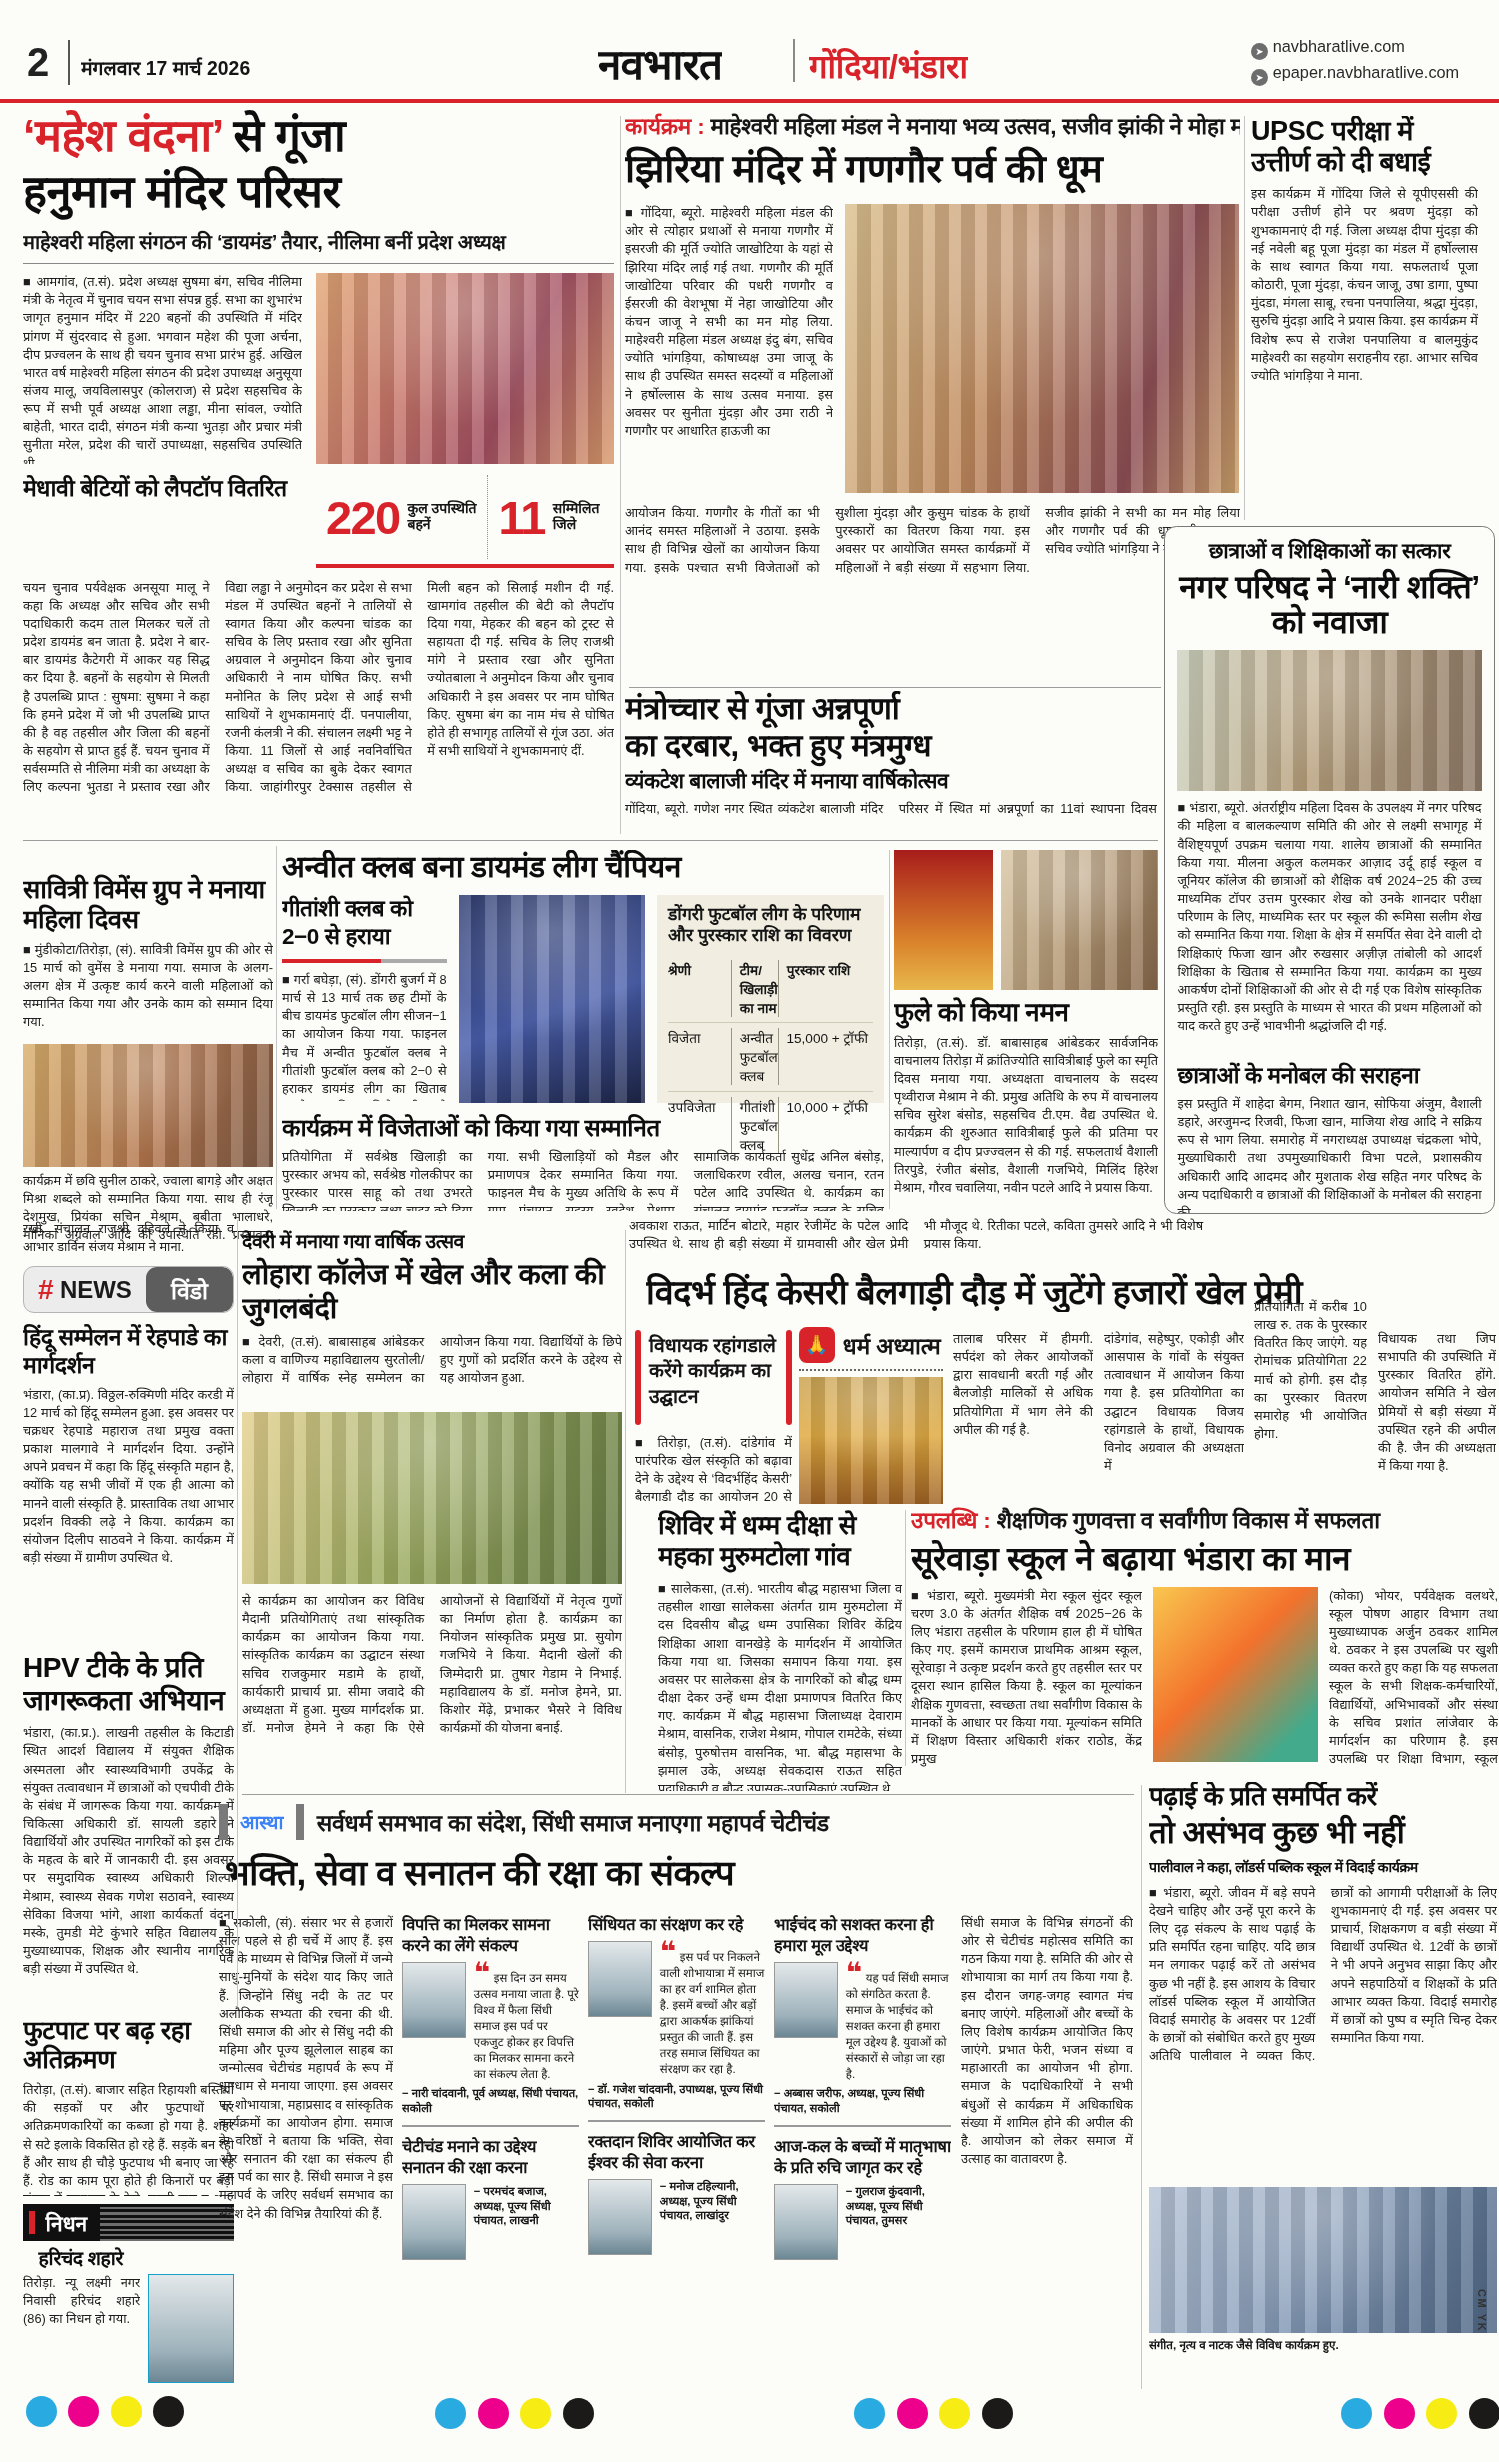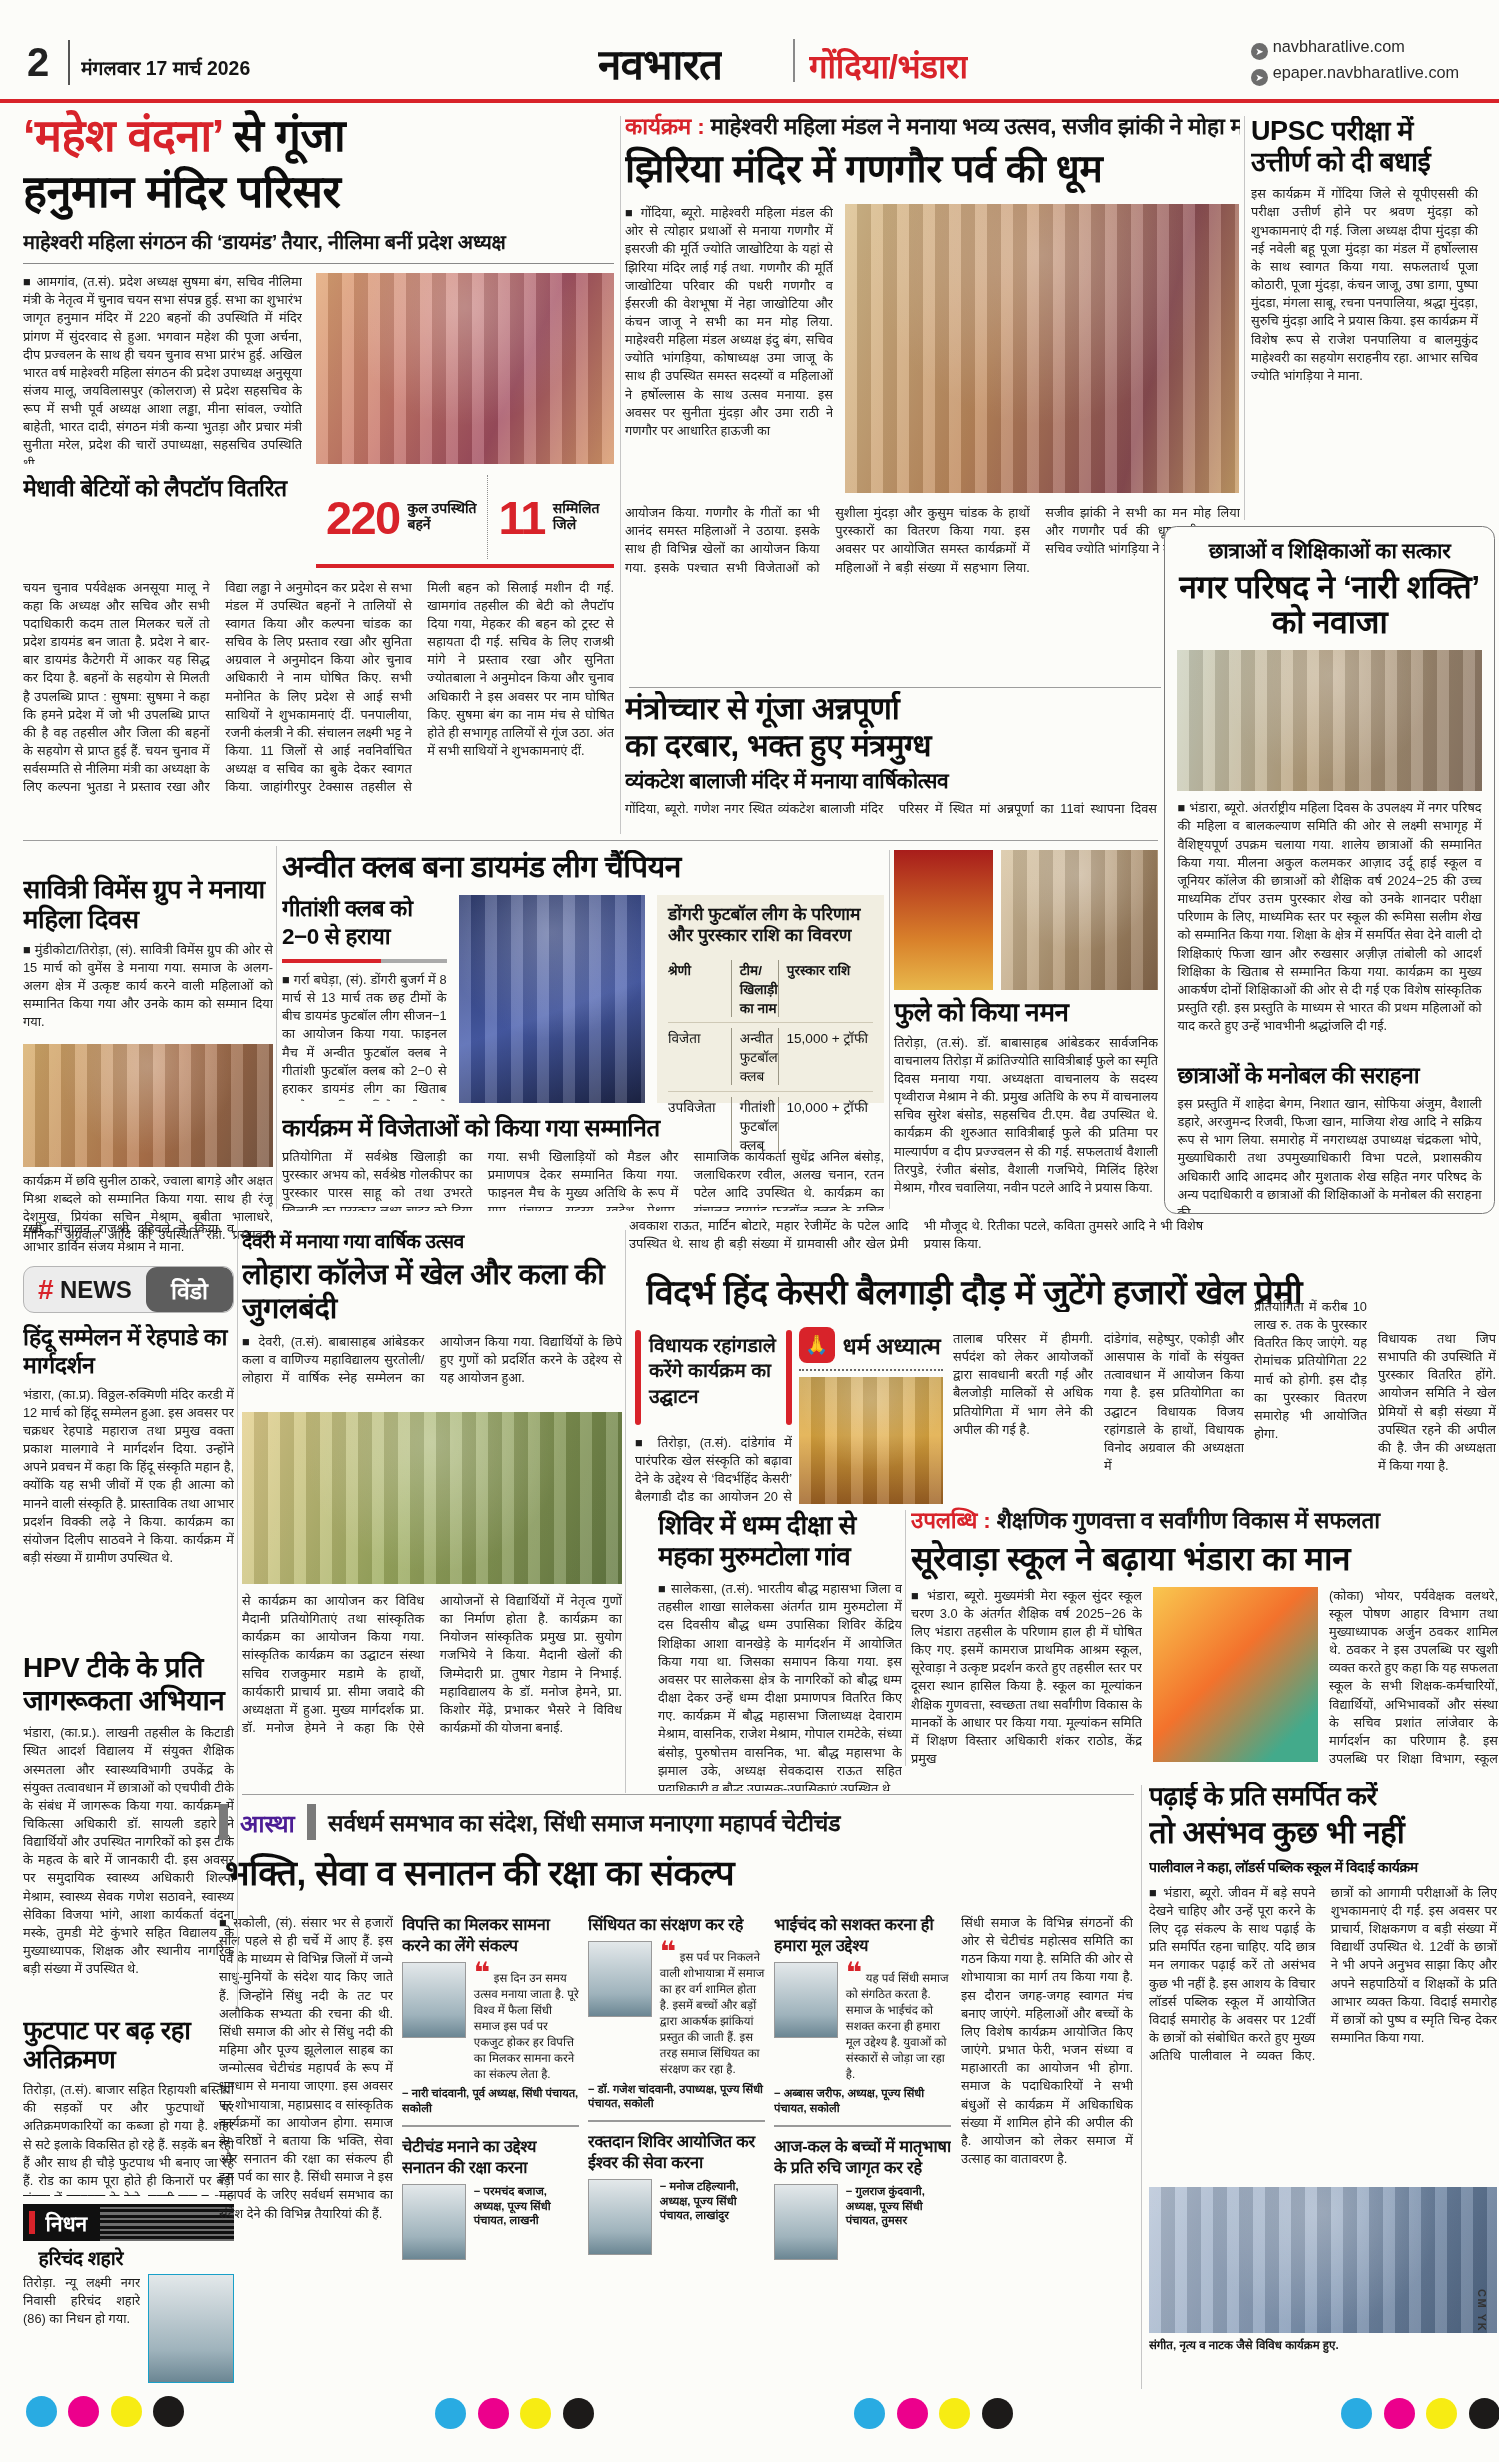--- a/index.html
+++ b/index.html
@@ -52,21 +52,21 @@
   .nbl .hash{color:#d8232a;font-size:28px;font-weight:900}
   .nbr{width:87px;background:#5d5d5d;color:#fff;display:flex;align-items:center;justify-content:center;
        font-weight:800;font-size:23px;border-radius:11px}
   .nidhanbar{display:flex;align-items:center;height:37px;background:#101010;color:#fff}
   .nidhanbar .notch{width:5.4px;height:23px;background:#d8232a;margin:0 11px 0 6.2px}
   .nidhanbar .t{font-weight:800;font-size:21px}
   .nidhanbar .stripes{flex:1;height:100%;margin-left:12.4px;
      background:repeating-linear-gradient(180deg,#101010 0 3.1px,#6e6e6e 3.1px 5.4px)}
   .aastha{display:flex;align-items:center;gap:12.4px}
   .gbar{width:8.5px;height:36px;background:#7a7a7a}
-  .aastha .lab{color:#4c1d95;font-weight:800;font-size:24px}
+  .aastha .lab{color:#3b82f6;font-weight:800;font-size:19px}
   .aastha .txt{font-weight:800;font-size:23px;letter-spacing:-0.2px}
   .dharm{display:flex;align-items:center;gap:7.8px;padding-bottom:6.2px;border-bottom:2.3px dotted #666}
   .dicon{width:36px;height:36px;background:#d8232a;border-radius:7.8px;color:#fff;font-size:18.6px;
          display:flex;align-items:center;justify-content:center;flex:0 0 auto}
   .dharm .t{font-weight:800;font-size:22.5px}
   .mlabox{display:flex;align-items:stretch;gap:7.8px}
   .rvbar{width:6.2px;background:#d8232a;border-radius:3.9px;flex:0 0 auto}
   .mlabox .t{font-weight:800;font-size:19.4px;line-height:1.3;padding-top:3.1px}
   .qmark{color:#d8232a;font-size:28px;font-weight:900;line-height:.8}
   .qtitle{font-weight:800;font-size:16.3px;line-height:1.28;letter-spacing:-0.2px}

